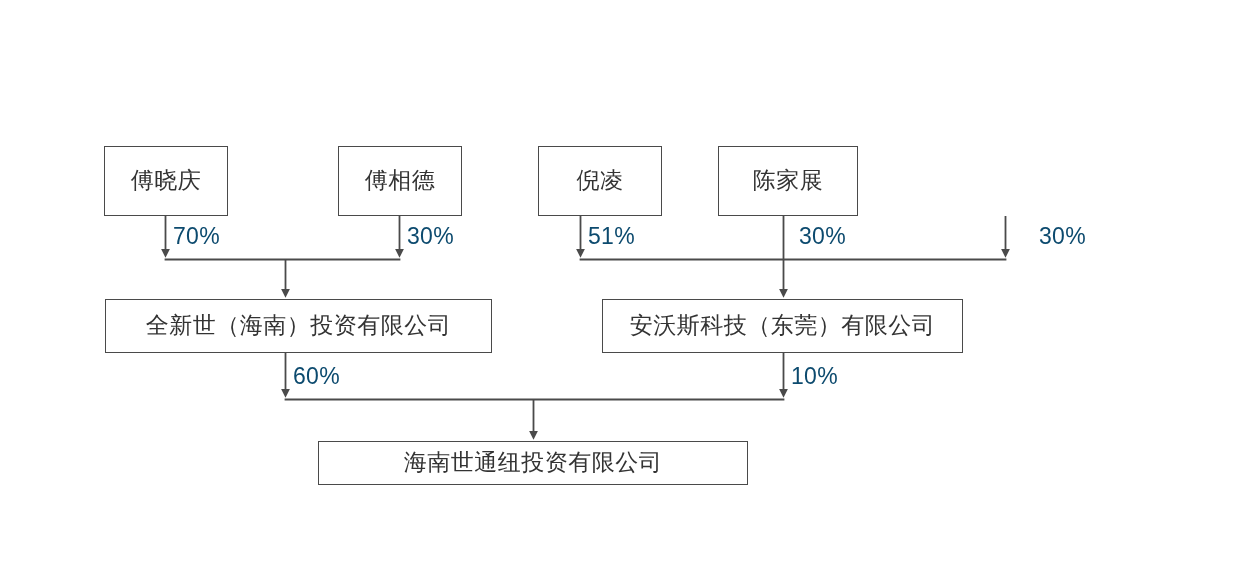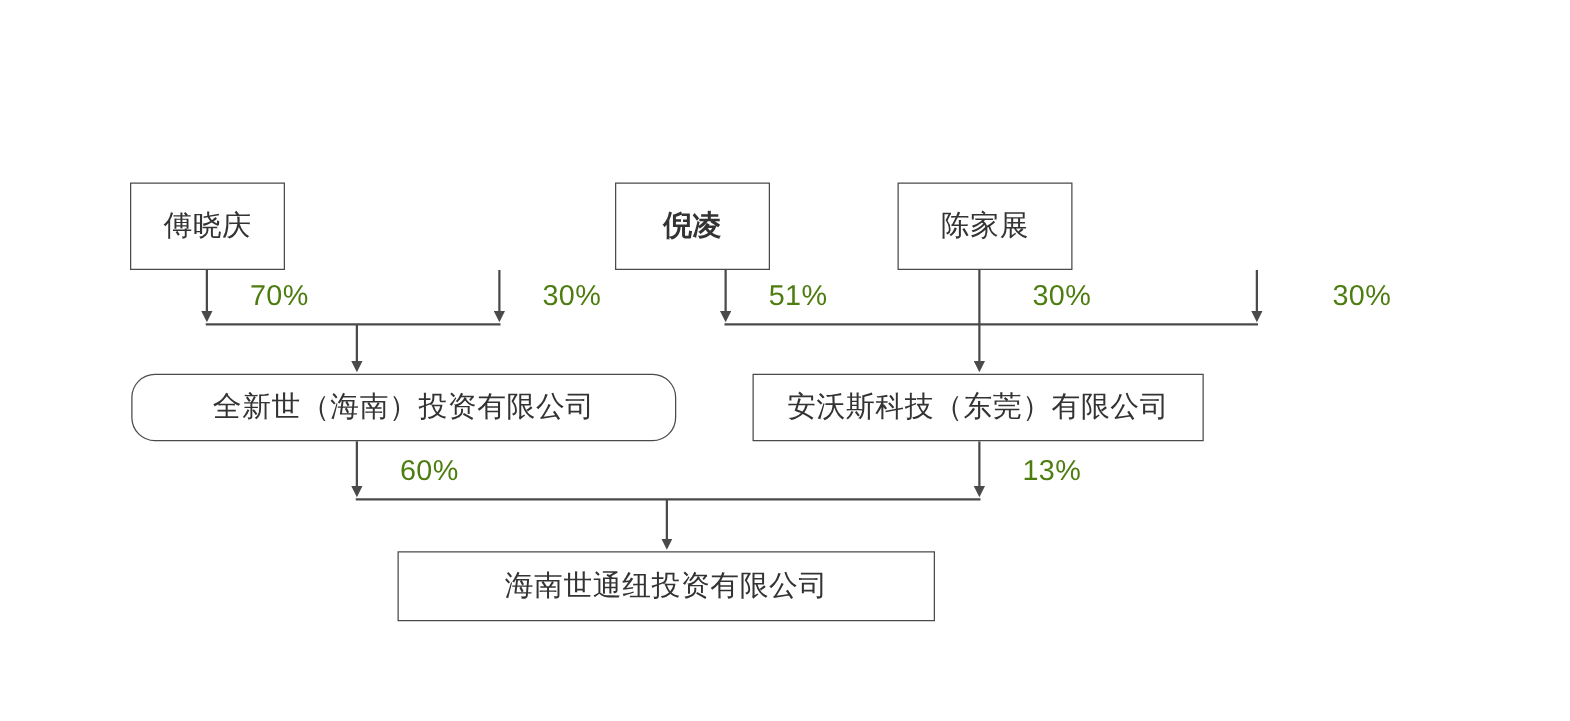--- a/index.html
+++ b/index.html
@@ -63,30 +63,29 @@
   .tier-holding {
     height: 54px;
     top: 299px;
     font-size: 23px;
   }
   
   .tier-target {
     left: 318px;
     top: 441px;
     width: 430px;
-    height: 56px;
+    height: 44px;
     font-size: 23px;
   }
   .edge-label {
     position: absolute;
     font-size: 23px;
-    color: #4d7c0f;
+    color: #0c4a6e;
     white-space: nowrap;
     letter-spacing: 0.3px;
-    margin-left: 27px;
   }
 </style>
 </head>
 <body>
 
 <div id="diagram-canvas">
 
   <svg id="connector-layer" viewBox="0 0 1256 577" width="1256" height="577" xmlns="http://www.w3.org/2000/svg">
     <defs>
       <marker id="arrowhead" markerWidth="10" markerHeight="9" refX="1.2" refY="4.5" orient="auto" markerUnits="userSpaceOnUse">
@@ -108,31 +107,34 @@
     <line x1="285.5" y1="353" x2="285.5" y2="390" stroke="#4a4a4a" stroke-width="1.8" marker-end="url(#arrowhead)"></line>
     <line x1="783.5" y1="353" x2="783.5" y2="390" stroke="#4a4a4a" stroke-width="1.8" marker-end="url(#arrowhead)"></line>
     <line x1="284.6" y1="399.5" x2="784.4" y2="399.5" stroke="#4a4a4a" stroke-width="1.8"></line>
     <line x1="533.5" y1="399.5" x2="533.5" y2="432" stroke="#4a4a4a" stroke-width="1.8" marker-end="url(#arrowhead)"></line>
   </svg>
 
   <div class="node-box tier-person" style="left:104px;">
     <span class="node-label">傅晓庆</span>
   </div>
 
+  <div class="node-box tier-person" style="left:338px;">
+    <span class="node-label">傅相德</span>
+  </div>
 
-  <div class="node-box tier-person" style="left:492px;font-weight:bold;">
+  <div class="node-box tier-person" style="left:538px;">
     <span class="node-label">倪凌</span>
   </div>
 
   <div class="node-box tier-person wide" style="left:718px;text-align:right;">
     <span class="node-label">陈家展</span>
   </div>
 
 
-  <div class="node-box tier-holding" style="left:105px; width:436px;border-radius:19px;">
+  <div class="node-box tier-holding" style="left:105px; width:387px;">
     <span class="node-label">全新世（海南）投资有限公司</span>
   </div>
 
   <div class="node-box tier-holding" style="left:602px; width:361px;">
     <span class="node-label">安沃斯科技（东莞）有限公司</span>
   </div>
 
   <div class="node-box tier-target">
     <span class="node-label">海南世通纽投资有限公司</span>
   </div>
@@ -142,15 +144,15 @@
   <div class="edge-label" style="left:407px; top:223px;">30%</div>
 
   <div class="edge-label" style="left:588px; top:223px;">51%</div>
 
   <div class="edge-label" style="left:799px; top:223px;">30%</div>
 
   <div class="edge-label" style="left:1039px; top:223px;">30%</div>
 
   <div class="edge-label" style="left:293px; top:363px;">60%</div>
 
-  <div class="edge-label" style="left:791px; top:363px;">13%</div>
+  <div class="edge-label" style="left:791px; top:363px;">10%</div>
 
 </div>
 
 </body></html>

